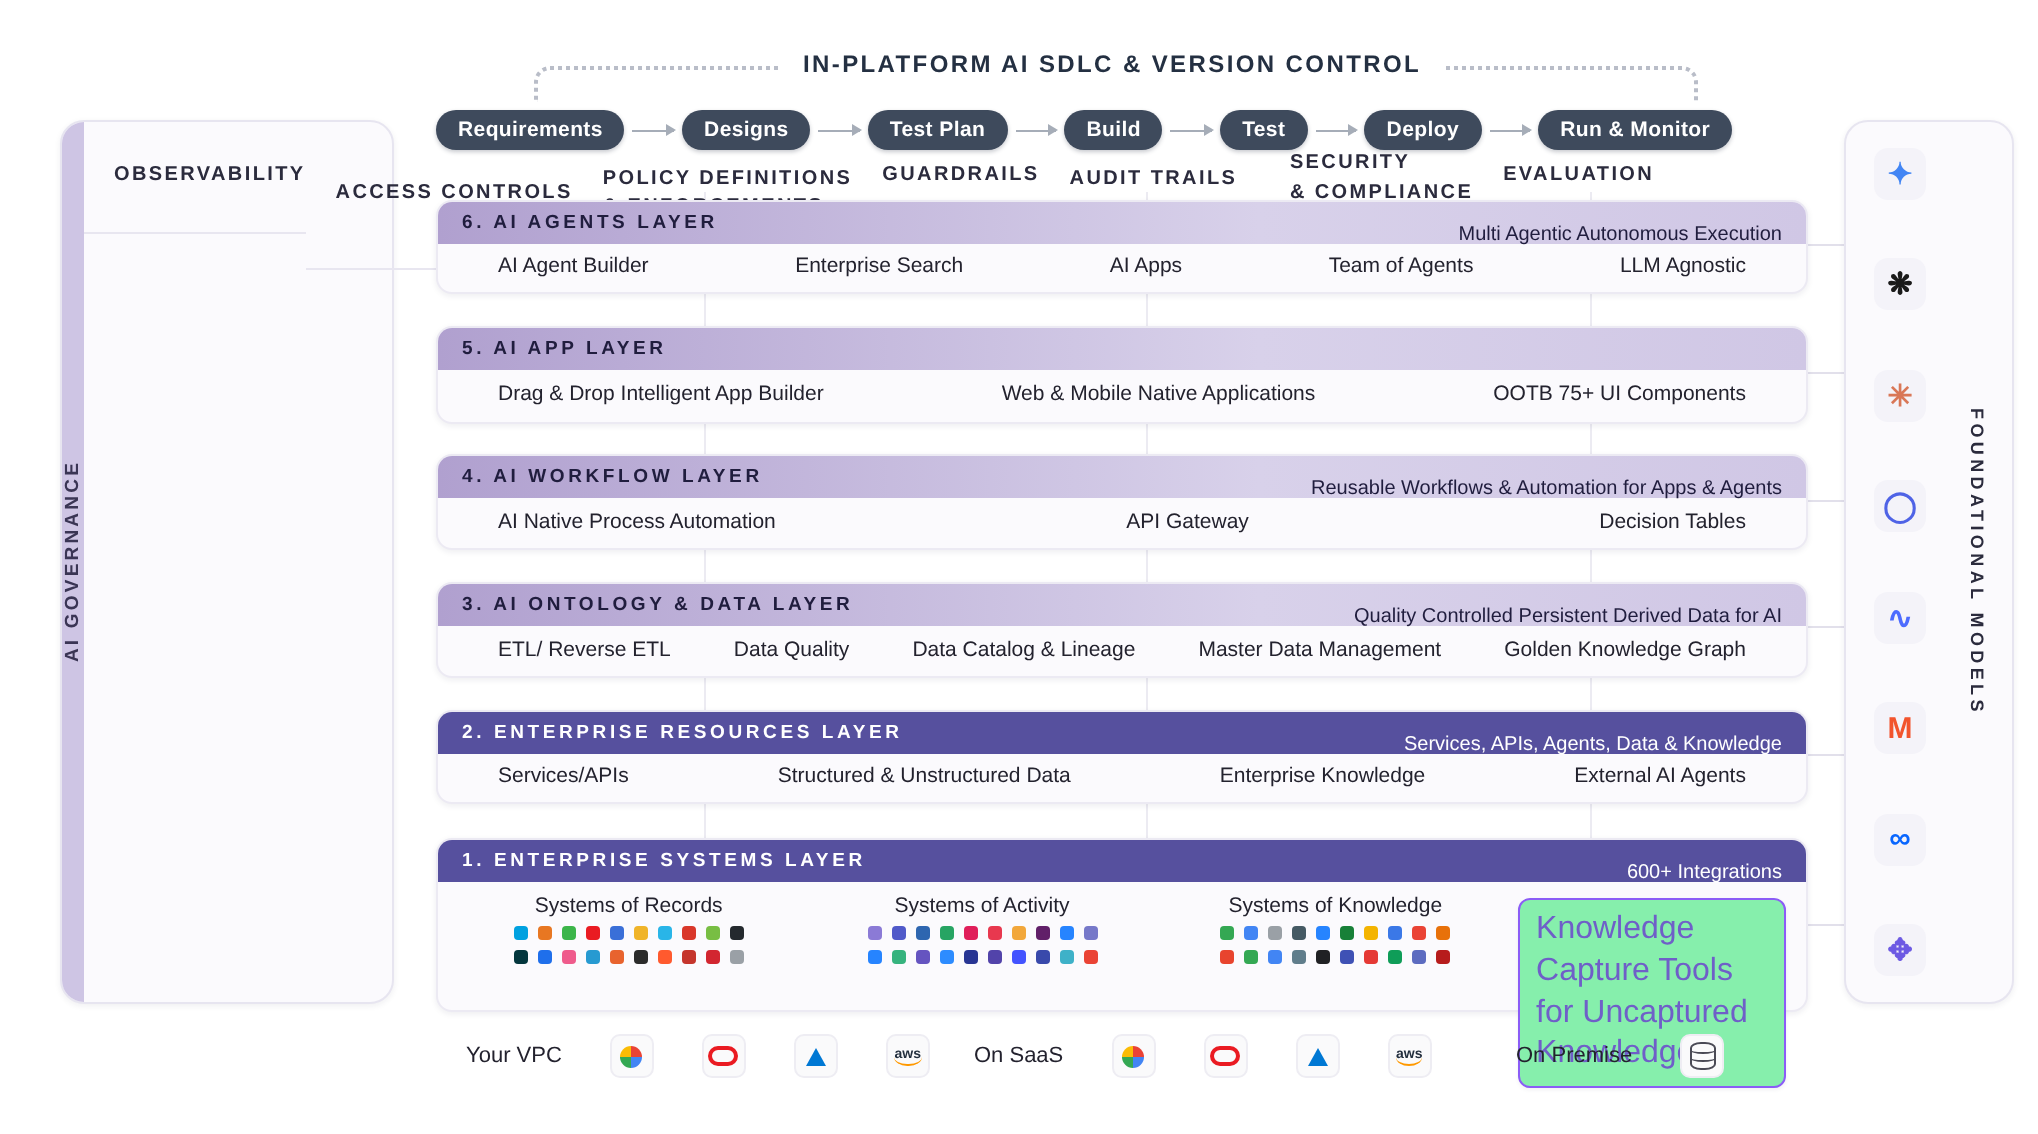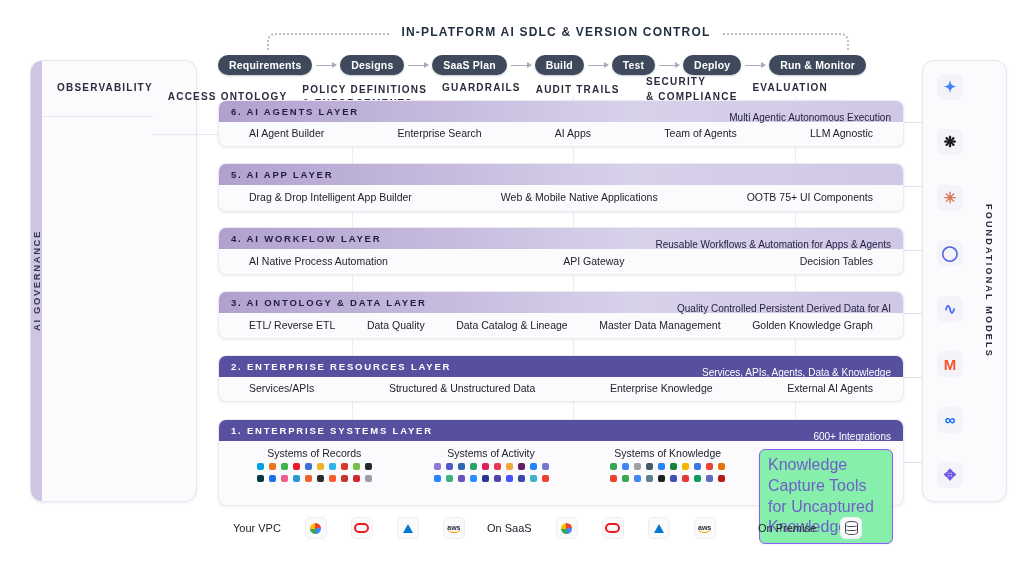--- a/index.html
+++ b/index.html
@@ -97,21 +97,21 @@
 <div class="page">
 
   <div class="bracket"></div>
   <div class="page-title">IN-PLATFORM AI SDLC &amp; VERSION CONTROL</div>
 
   <div class="sdlc-row" id="sdlc-row">
       <span class="pill">Requirements</span>
       <span class="arrow"></span>
       <span class="pill">Designs</span>
       <span class="arrow"></span>
-      <span class="pill">SaaS Plan</span>
+      <span class="pill">Test Plan</span>
       <span class="arrow"></span>
       <span class="pill">Build</span>
       <span class="arrow"></span>
       <span class="pill">Test</span>
       <span class="arrow"></span>
       <span class="pill">Deploy</span>
       <span class="arrow"></span>
       <span class="pill">Run &amp; Monitor</span>
     </div>
 
@@ -126,21 +126,21 @@
       <div class="connector" style="left: 902px; width: 20px; top: 377px;"></div>
       <div class="connector" style="left: 902px; width: 20px; top: 462px;"></div>
     </div>
 
   <div class="gov-panel">
     <div class="gov-strip">
       <span>AI GOVERNANCE</span>
     </div>
     <div class="gov-items" id="gov-items">
         <div class="gov-cell" style="height: 55px; flex: 0 0 auto;">OBSERVABILITY</div>
-        <div class="gov-cell" style="height: 73px; flex: 0 0 auto;">ACCESS ONTOLOGY</div>
+        <div class="gov-cell" style="height: 73px; flex: 0 0 auto;">ACCESS CONTROLS</div>
         <div class="gov-cell" style="height: 72px; flex: 0 0 auto;">POLICY DEFINITIONS<br>&amp; ENFORCEMENTS</div>
         <div class="gov-cell" style="height: 55px; flex: 0 0 auto;">GUARDRAILS</div>
         <div class="gov-cell" style="height: 73px; flex: 0 0 auto;">AUDIT TRAILS<br>&amp; AUDITABILITY</div>
         <div class="gov-cell" style="height: 57px; flex: 0 0 auto;">SECURITY<br>&amp; COMPLIANCE</div>
         <div class="gov-cell" style="height: 55px; flex: 0 0 auto;">EVALUATION</div>
       </div>
   </div>
 
   <div id="layers-root">
       <div class="layer" style="top: 100px; height: 45px;">

